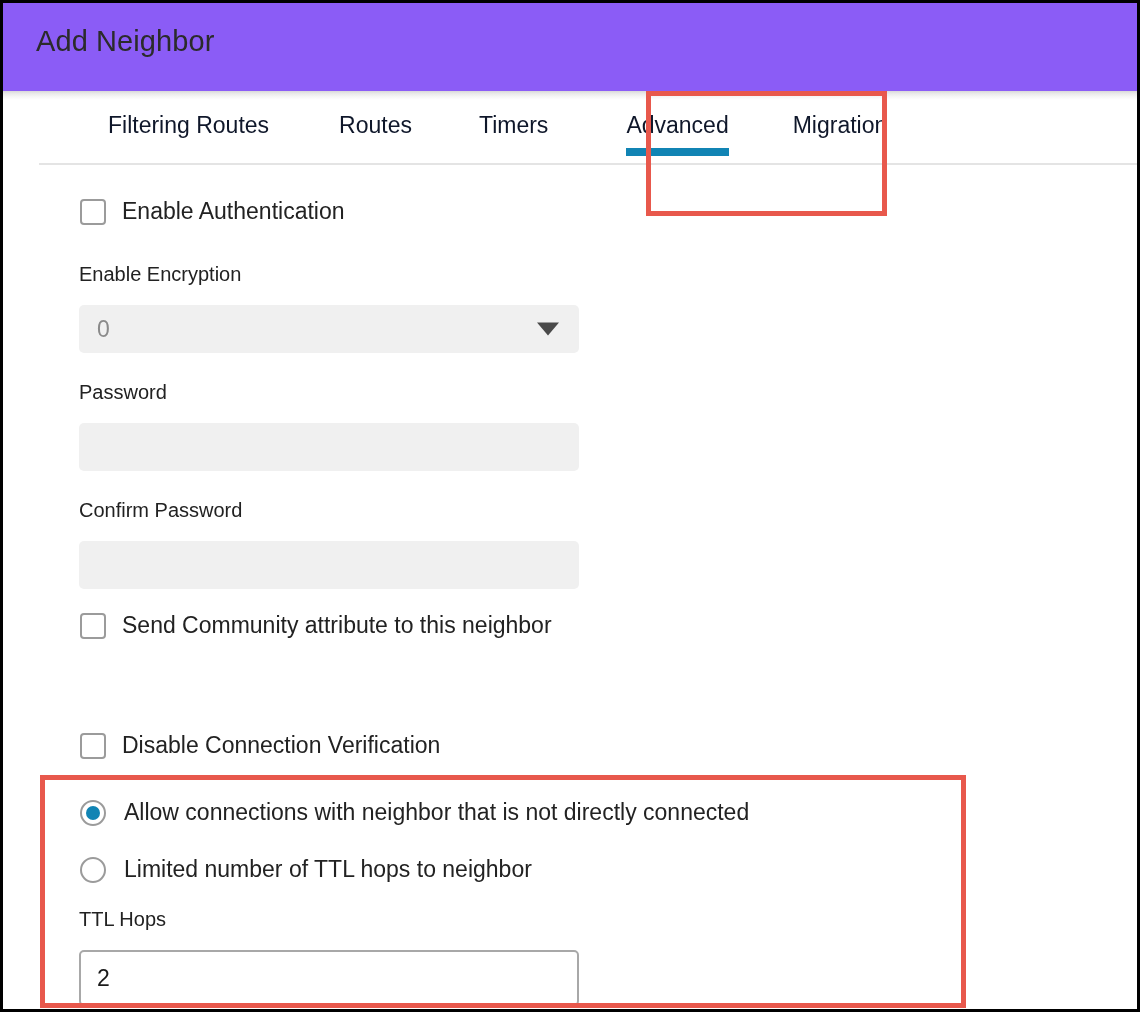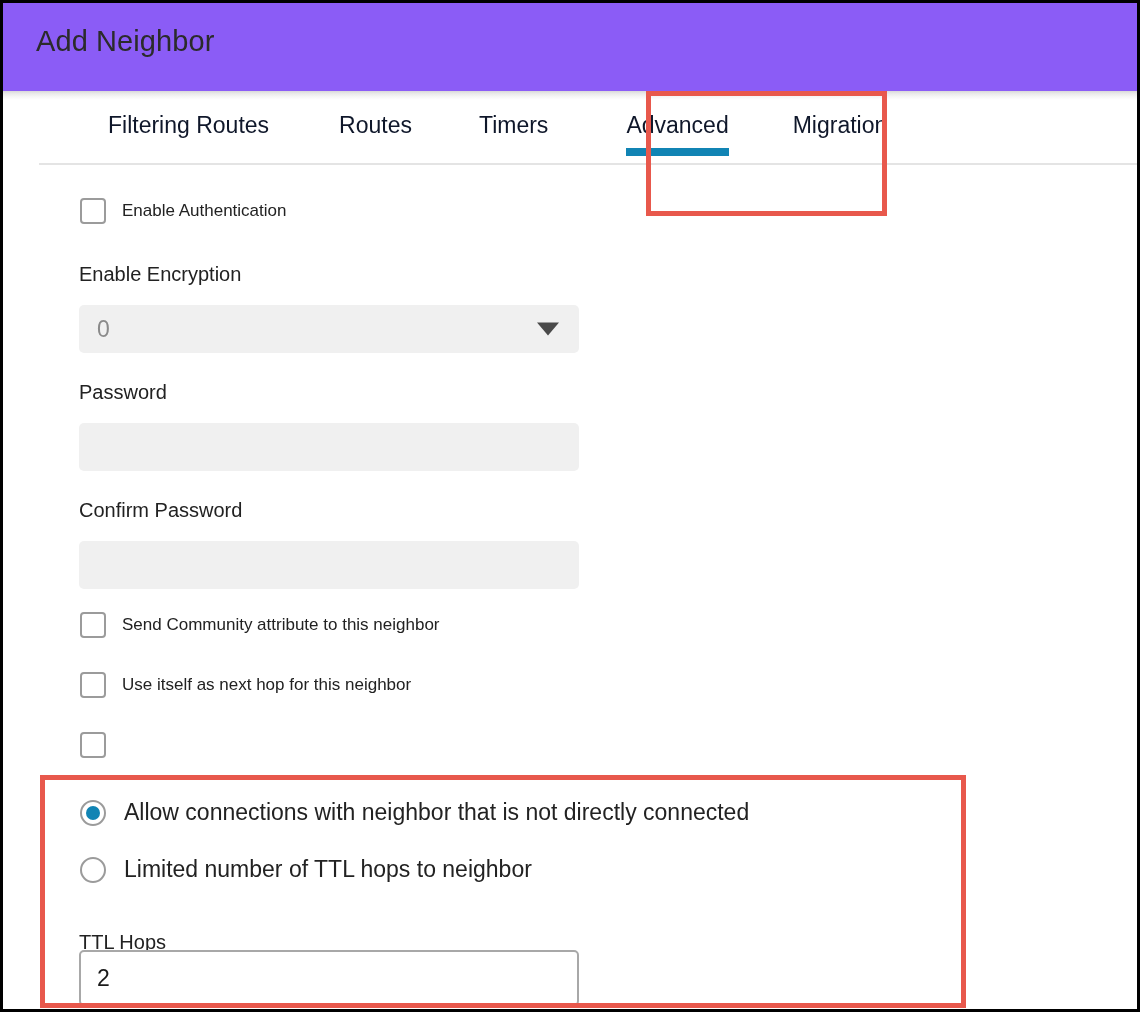--- a/index.html
+++ b/index.html
@@ -129,21 +129,21 @@
   .checkbox {
     width: 26px;
     height: 26px;
     box-sizing: border-box;
     border: 2px solid #9b9b9b;
     border-radius: 4px;
     background: #ffffff;
     flex: 0 0 auto;
   }
   .check-row .check-label {
-    font-size: 17px;
+    font-size: 23px;
     color: #222222;
     margin-left: 16px;
     white-space: nowrap;
   }
 
   
   .radio-row {
     position: absolute;
     display: flex;
     align-items: center;
@@ -299,39 +299,36 @@
     <input class="input-disabled" style="left: 76px; top: 258px; width: 500px; height: 48px;" type="password" disabled="" value="">
 
     <div class="field-label" style="left:76px; top:334px;">Confirm Password</div>
     <input class="input-disabled" style="left: 76px; top: 376px; width: 500px; height: 48px;" type="password" disabled="" value="">
 
     <div class="check-row" style="left:77px; top:447px;">
       <span class="checkbox"></span>
       <span class="check-label">Send Community attribute to this neighbor</span>
     </div>
 
-    <div class="check-row" style="left:77px; top:507px;">
-      <span class="checkbox"></span>
-      <span class="check-label">Use itself as next hop for this neighbor</span>
-    </div>
 
     <div class="check-row" style="left:77px; top:567px;">
       <span class="checkbox"></span>
+      <span class="check-label">Disable Connection Verification</span>
     </div>
 
     <div class="radio-row" style="left:77px; top:691px;">
       <span class="radio"></span>
       <span class="radio-label">Limited number of TTL hops to neighbor</span>
     </div>
 
     <div class="radio-row" style="left:77px; top:634px;">
       <span class="radio selected"></span>
       <span class="radio-label">Allow connections with neighbor that is not directly connected</span>
     </div>
 
-    <div class="field-label" style="left:76px; top:743px;margin-top:23px;">TTL Hops</div>
+    <div class="field-label" style="left:76px; top:743px;">TTL Hops</div>
     <input class="input-text" style="left: 76px; top: 785px; width: 500px; height: 56px;" type="text" value="2">
   </div>
 
   <div class="annot" style="left:643px; top:88px; width:241px; height:125px;"></div>
   <div class="annot" style="left:37px; top:772px; width:926px; height:233px;"></div>
 
 </div>
 
 </body></html>

